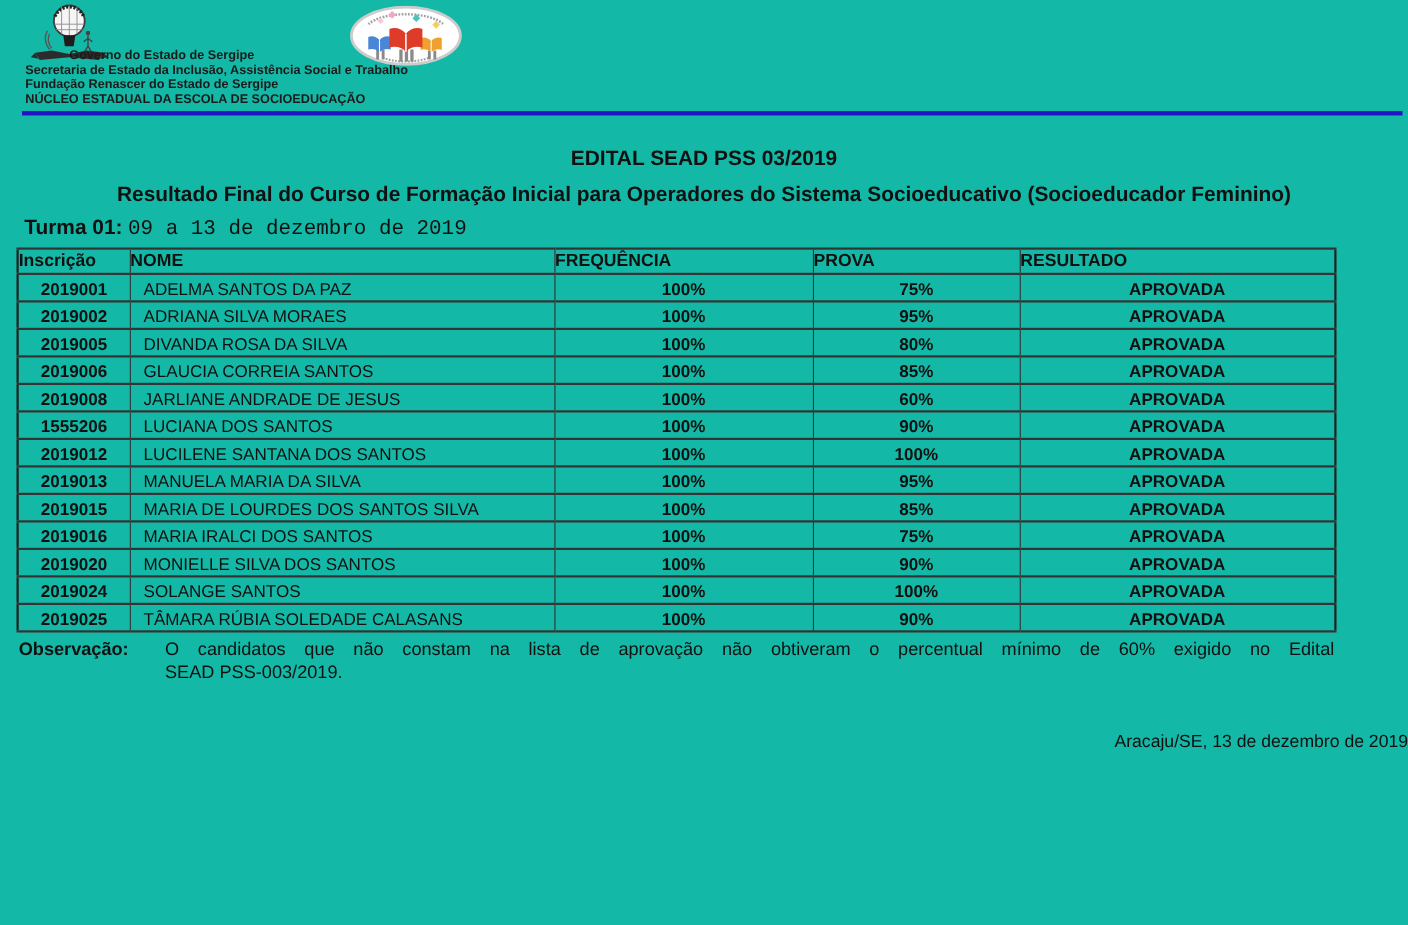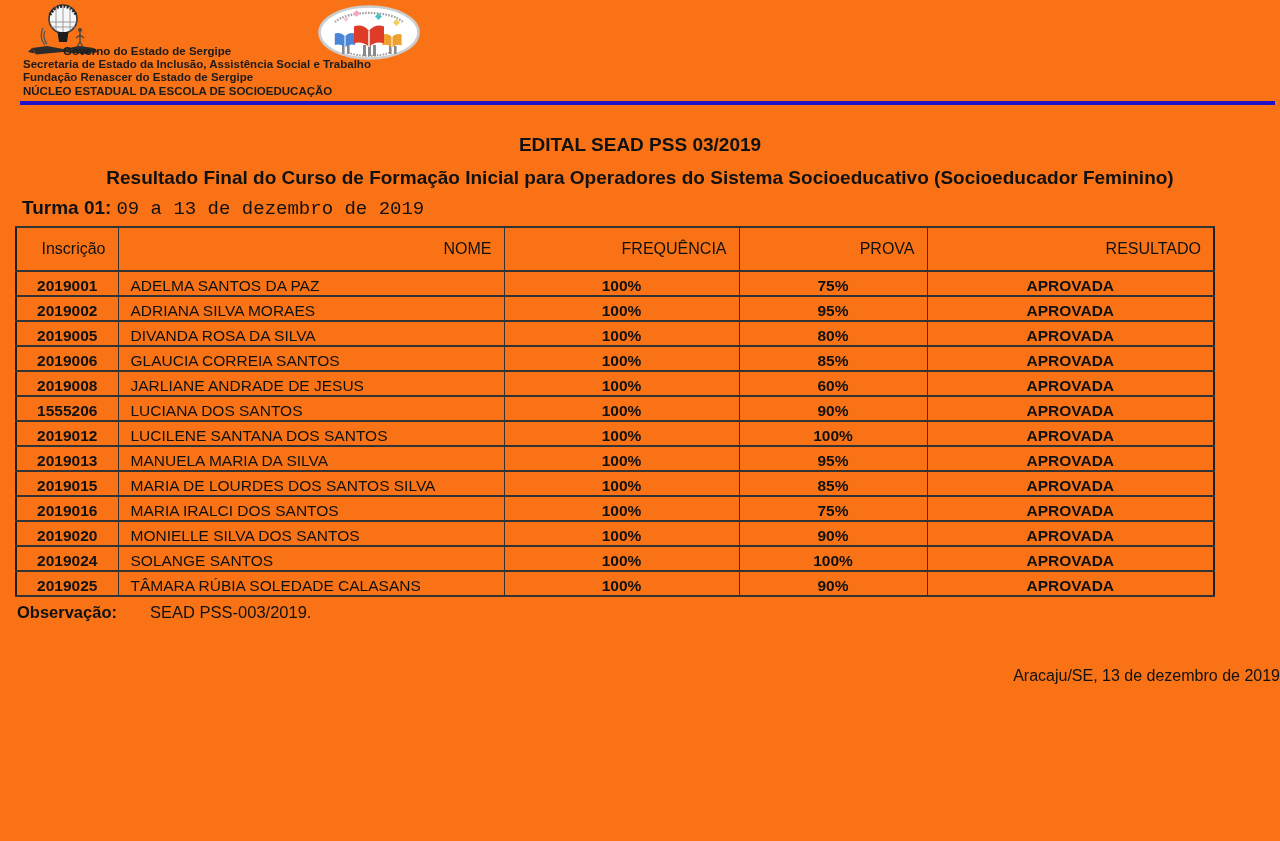--- a/index.html
+++ b/index.html
@@ -1,21 +1,21 @@
 <!DOCTYPE html>
 <html><head>
 <meta charset="utf-8">
 <style>
   html,body { margin:0; padding:0; }
   body {
     width:1280px; height:841px; background:#ffffff; overflow:hidden;
     font-family:"Liberation Sans","DejaVu Sans",sans-serif; color:#111;
     -webkit-font-smoothing:antialiased;
   }
-  .page { position:relative; width:1280px; height:841px; background:#f97316; }
+  .page { position:relative; width:1280px; height:841px; background:#14b8a6; }
 
   
   .letterhead { position:relative; height:106px; }
   .coat-logo { position:absolute; left:26px; top:2px; width:74px; height:56px; }
   .emblem-logo { position:absolute; left:318px; top:5px; width:102px; height:55px; }
   .org-block { position:absolute; left:23px; top:45px; font-weight:bold; font-size:11.5px; line-height:13.2px; white-space:nowrap; color:#1b1b1b; }
   .org-line.first { margin-left:40px; }
   .head-rule { position:absolute; left:20px; top:101px; width:1255px; height:4px; background:#2213c7; }
 
   
@@ -26,21 +26,21 @@
   .turma .val { margin-left:5px; font-weight:normal;font-family:Liberation Mono, monospace; }
 
   
   table.results { border-collapse:collapse; table-layout:fixed; margin-left:15px; width:1198px; border:2px solid #1f1f1f; }
   .results th, .results td {
     border:2px solid #333;
     border-left-width:1px; border-right-width:1px;
     overflow:hidden; white-space:nowrap;
   }
   .results thead tr { height:23px; }
-  .results th { font-size:16px; font-weight:normal; text-align:right; vertical-align:middle; padding:12px; }
+  .results th { font-size:16px; font-weight:bold; text-align:left; vertical-align:middle; padding:0; }
   .results tbody tr { height:24px; }
   .results td { font-size:15.5px; vertical-align:top; padding:5px 0 0 0; }
   .results td.c0 { font-weight:bold; text-align:center; }
   .results td.c1 { text-align:left; padding-left:12px; font-weight:normal; }
   .results td.c2, .results td.c3, .results td.c4 { font-weight:bold; text-align:center; }
 
   
   .note { position:relative; margin:5px 0 0 17px; width:1196px; padding-left:133px; box-sizing:border-box;
           font-size:16.5px; line-height:21px; }
   .note-label { position:absolute; left:0; top:0; font-weight:bold; }
@@ -228,18 +228,19 @@
           <td class="c1">TÂMARA RÚBIA SOLEDADE CALASANS</td>
           <td class="c2">100%</td>
           <td class="c3">90%</td>
           <td class="c4">APROVADA</td>
         </tr>
       </tbody>
   </table>
 
   <div class="note">
     <span class="note-label">Observação:</span>
+    <span class="note-l1">O candidatos que não constam na lista de aprovação não obtiveram o percentual mínimo de 60% exigido no Edital</span>
     <span class="note-l2">SEAD PSS-003/2019.</span>
   </div>
 
   <div class="dateline">Aracaju/SE, 13 de dezembro de 2019</div>
 
 </div>
 
 </body></html>

